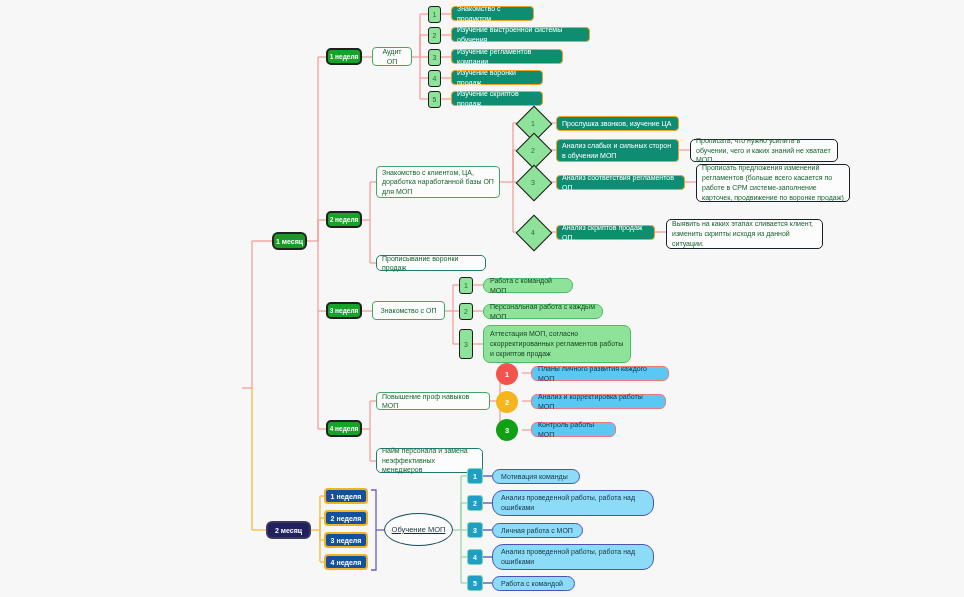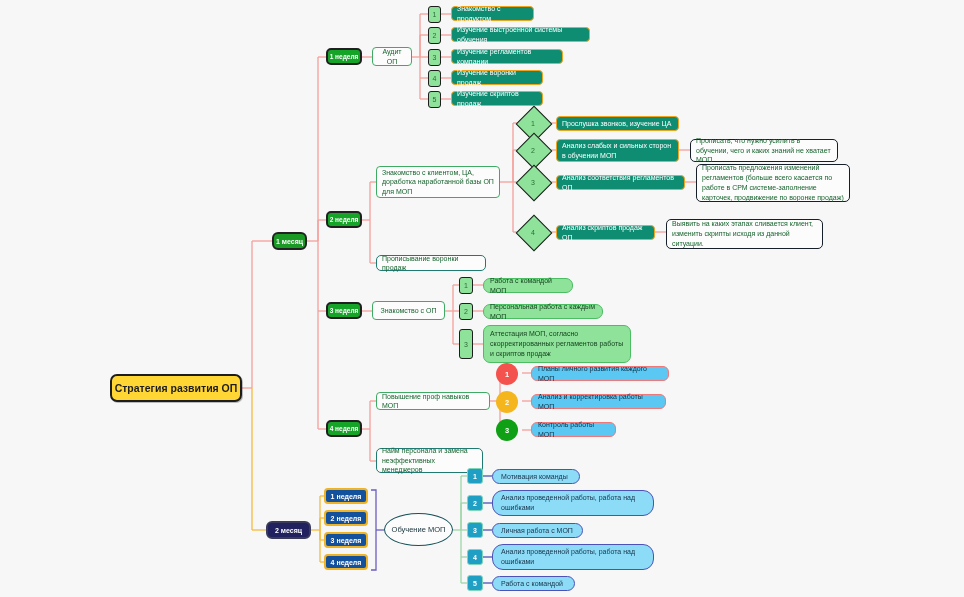--- a/index.html
+++ b/index.html
@@ -236,23 +236,20 @@
 
   <g fill="none" stroke="#4b53b8" stroke-width="1.3">
     <path d="M483,476 L492,476"></path>
     <path d="M483,503 L492,503"></path>
     <path d="M483,530 L492,530"></path>
     <path d="M483,557 L492,557"></path>
     <path d="M483,583 L492,583"></path>
   </g>
 </svg>
 
-<div class="node root" style="left:110px;top:374px;width:132px;height:28px;">
-  <span>Стратегия развития ОП</span>
-</div>
 
 <div class="node month month-1" style="left:272px;top:232px;width:35px;height:18px;">
   <span>1 месяц</span>
 </div>
 
 <div class="node week" style="left:326px;top:48px;width:36px;height:17px;">
   <span>1 неделя</span>
 </div>
 <div class="node obox" style="left:372px;top:47px;width:40px;height:19px;justify-content:center;text-align:center;">
   <span>Аудит ОП</span>
@@ -413,21 +410,21 @@
 <div class="node week-b" style="left:324px;top:510px;width:44px;height:16px;">
   <span>2 неделя</span>
     </div>
 <div class="node week-b" style="left:324px;top:532px;width:44px;height:16px;">
   <span>3 неделя</span>
     </div>
 <div class="node week-b" style="left:324px;top:554px;width:44px;height:16px;">
   <span>4 неделя</span>
     </div>
 
-<div class="node ellipse" style="left:384px;top:513px;width:69px;height:33px;">
+<div class="node ellipse" style="left:384px;top:513px;width:69px;height:33px;text-decoration:underline;">
   <span>Обучение МОП</span>
 </div>
 
 <div class="node b-rsq" style="left:467px;top:468px;width:16px;height:16px;">
   <span>1</span>
     </div>
 <div class="node sky2" style="left:492px;top:469px;width:88px;height:15px;">
   <span>Мотивация команды</span>
     </div>
 

